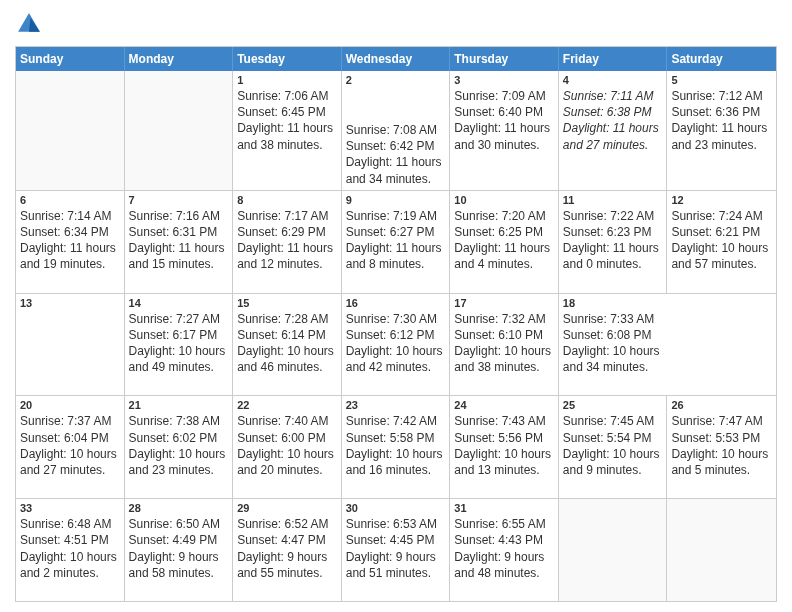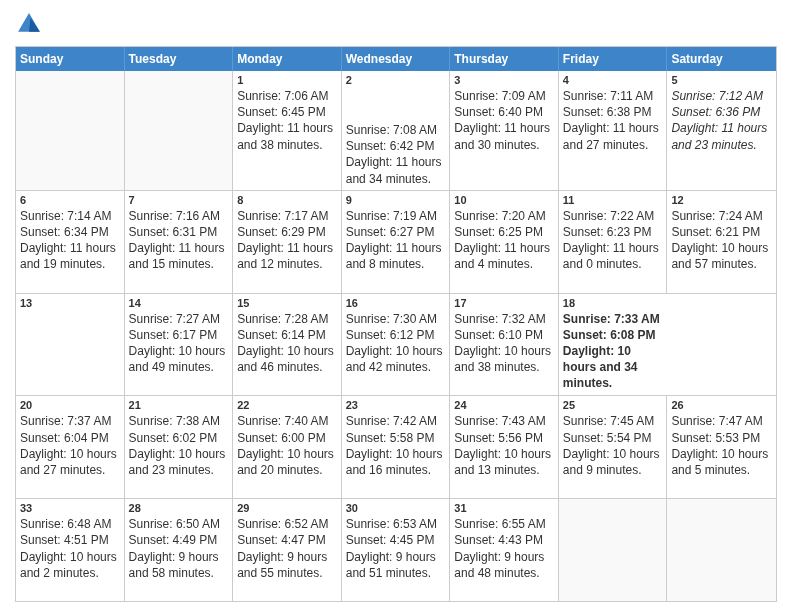--- a/index.html
+++ b/index.html
@@ -125,22 +125,22 @@
     </div>
     <div class="title-section">
       <div class="month-title"></div>
       <div class="location"></div>
     </div>
   </div>
 
   <div class="calendar">
     <div class="cal-header">
     <div class="cal-header-cell">Sunday</div>
+        <div class="cal-header-cell">Monday</div>
         <div class="cal-header-cell">Tuesday</div>
-        <div class="cal-header-cell">Monday</div>
         <div class="cal-header-cell">Wednesday</div>
         <div class="cal-header-cell">Thursday</div>
         <div class="cal-header-cell">Friday</div>
         <div class="cal-header-cell">Saturday</div>
       </div>
     <div class="cal-body">
     <div class="cal-row">
           <div class="cal-cell empty"></div>
           <div class="cal-cell empty"></div>
           <div class="cal-cell">
@@ -156,27 +156,27 @@
 Daylight: 11 hours and 34 minutes.</div>
           </div>
           <div class="cal-cell">
             <span class="day-num">3</span>
             <div class="cell-text" style="white-space: pre-line;">Sunrise: 7:09 AM
 Sunset: 6:40 PM
 Daylight: 11 hours and 30 minutes.</div>
           </div>
           <div class="cal-cell">
             <span class="day-num">4</span>
-            <div class="cell-text" style="white-space: pre-line;">Sunrise: 7:11 AM
+            <div class="cell-text" style="white-space: pre-line; font-style: italic;">Sunrise: 7:11 AM
 Sunset: 6:38 PM
 Daylight: 11 hours and 27 minutes.</div>
           </div>
           <div class="cal-cell">
             <span class="day-num">5</span>
-            <div class="cell-text" style="white-space: pre-line; font-style: italic;">Sunrise: 7:12 AM
+            <div class="cell-text" style="white-space: pre-line;">Sunrise: 7:12 AM
 Sunset: 6:36 PM
 Daylight: 11 hours and 23 minutes.</div>
           </div>
         </div>
         <div class="cal-row">
           <div class="cal-cell">
             <span class="day-num">6</span>
             <div class="cell-text" style="white-space: pre-line;">Sunrise: 7:14 AM
 Sunset: 6:34 PM
 Daylight: 11 hours and 19 minutes.</div>
@@ -241,21 +241,21 @@
 Daylight: 10 hours and 42 minutes.</div>
           </div>
           <div class="cal-cell">
             <span class="day-num">17</span>
             <div class="cell-text" style="white-space: pre-line;">Sunrise: 7:32 AM
 Sunset: 6:10 PM
 Daylight: 10 hours and 38 minutes.</div>
           </div>
           <div class="cal-cell">
             <span class="day-num">18</span>
-            <div class="cell-text" style="white-space: pre-line; font-weight: bold;">Sunrise: 7:33 AM
+            <div class="cell-text" style="white-space: pre-line;">Sunrise: 7:33 AM
 Sunset: 6:08 PM
 Daylight: 10 hours and 34 minutes.</div>
           </div>
         </div>
         <div class="cal-row">
           <div class="cal-cell">
             <span class="day-num">20</span>
             <div class="cell-text" style="white-space: pre-line;">Sunrise: 7:37 AM
 Sunset: 6:04 PM
 Daylight: 10 hours and 27 minutes.</div>

